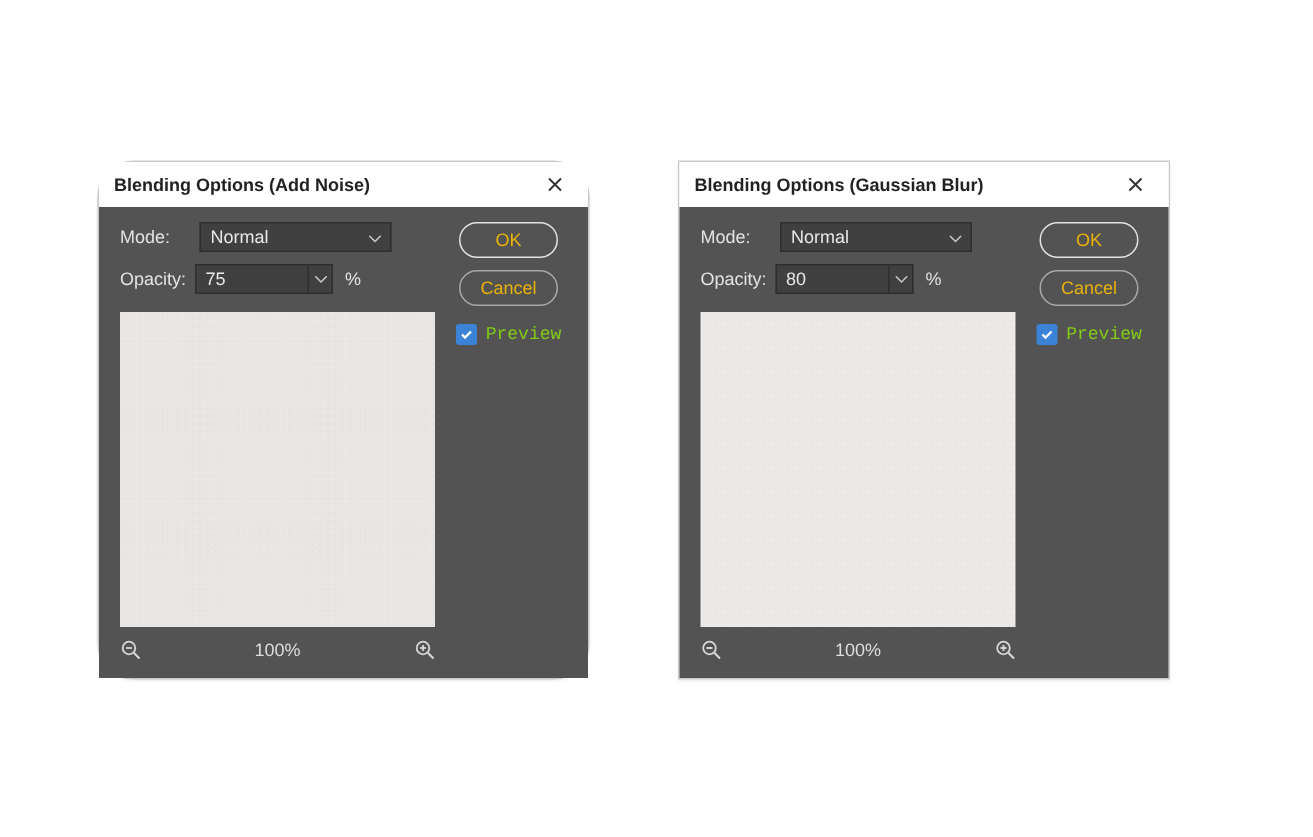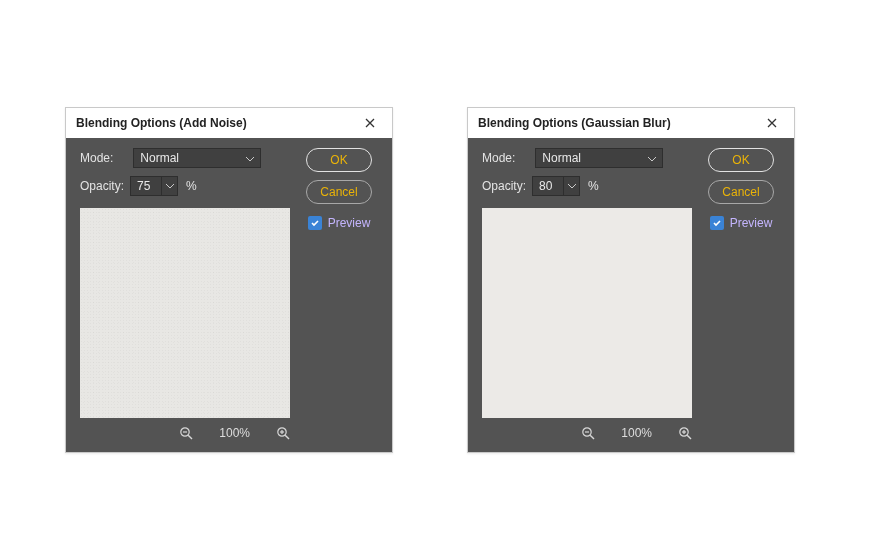--- a/index.html
+++ b/index.html
@@ -86,20 +86,21 @@
     cursor: pointer;
   }
   .select.mode { width: 128px; margin-left: 14px; }
   .select .caret { margin-left: 6px; }
   .opacity-input {
     display: flex;
     align-items: center;
     background: #404040;
     border: 1px solid #2e2e2e;
     height: 20px;
+    gap: 44px;
   }
   .opacity-input .num {
     width: 30px;
     text-align: left;
     padding-left: 6px;
     font-size: 12px;
     color: #e8e8e8;
   }
   .opacity-input .drop {
     width: 16px;
@@ -123,23 +124,24 @@
     cursor: pointer;
     margin-bottom: 8px;
   }
   .btn.primary {
     border: 1.5px solid #e2e2e2;
   }
   .preview-row {
     display: flex;
     align-items: center;
     margin-top: 4px;
-    color: #c4b5fd;
-    font-size: 12px;
-    cursor: pointer;
+    color: #84cc16;
+    font-size: 12px;
+    cursor: pointer;
+    font-family: Liberation Mono, monospace;
   }
   .checkbox {
     width: 14px;
     height: 14px;
     border-radius: 2px;
     background: #3a83d6;
     display: flex;
     align-items: center;
     justify-content: center;
     margin-right: 6px;
@@ -147,21 +149,21 @@
   .preview-area {
     margin-top: 58px;
     width: 210px;
     height: 210px;
     background: #e9e8e5;
   }
   .zoom-bar {
     width: 210px;
     display: flex;
     align-items: center;
-    justify-content: flex-end;
+    justify-content: space-between;
     gap: 26px;
     padding: 8px 0 2px 0;
     color: #dedede;
     font-size: 12px;
   }
   .zoom-bar .zoom-icon {
     cursor: pointer;
     display: flex;
     align-items: center;
   }
@@ -176,21 +178,21 @@
   .noise.light {
     background-image:
       radial-gradient(rgba(0,0,0,0.02) 0.5px, transparent 0.5px);
     background-size: 4px 4px;
     background-color: #eceae7;
   }
 </style>
 </head>
 <body>
 
-<div class="dialog" style="left:65px; top:107px;">
+<div class="dialog" style="left:65px; top:107px;border-radius:24px;">
   <div class="titlebar">
     <div class="title">Blending Options (Add Noise)</div>
     <div class="close-btn">
       <svg width="10" height="10" viewBox="0 0 10 10">
           <path d="M1 1 L9 9 M9 1 L1 9" stroke="#333" stroke-width="1.3" fill="none"></path>
         </svg>
     </div>
   </div>
   <div class="body">
     <div class="controls-left">
@@ -251,21 +253,21 @@
             <circle cx="6" cy="6" r="4.2" stroke="#d8d8d8" stroke-width="1.2" fill="none"></circle>
             <line x1="9.2" y1="9.2" x2="13" y2="13" stroke="#d8d8d8" stroke-width="1.4"></line>
             <line x1="4" y1="6" x2="8" y2="6" stroke="#d8d8d8" stroke-width="1.2"></line>
             <line x1="6" y1="4" x2="6" y2="8" stroke="#d8d8d8" stroke-width="1.2"></line>
           </svg>
       </span>
     </div>
   </div>
 </div>
 
-<div class="dialog" style="left:467px; top:107px;">
+<div class="dialog" style="left:452px; top:107px;">
   <div class="titlebar">
     <div class="title">Blending Options (Gaussian Blur)</div>
     <div class="close-btn">
       <svg width="10" height="10" viewBox="0 0 10 10">
           <path d="M1 1 L9 9 M9 1 L1 9" stroke="#333" stroke-width="1.3" fill="none"></path>
         </svg>
     </div>
   </div>
   <div class="body">
     <div class="controls-left">

